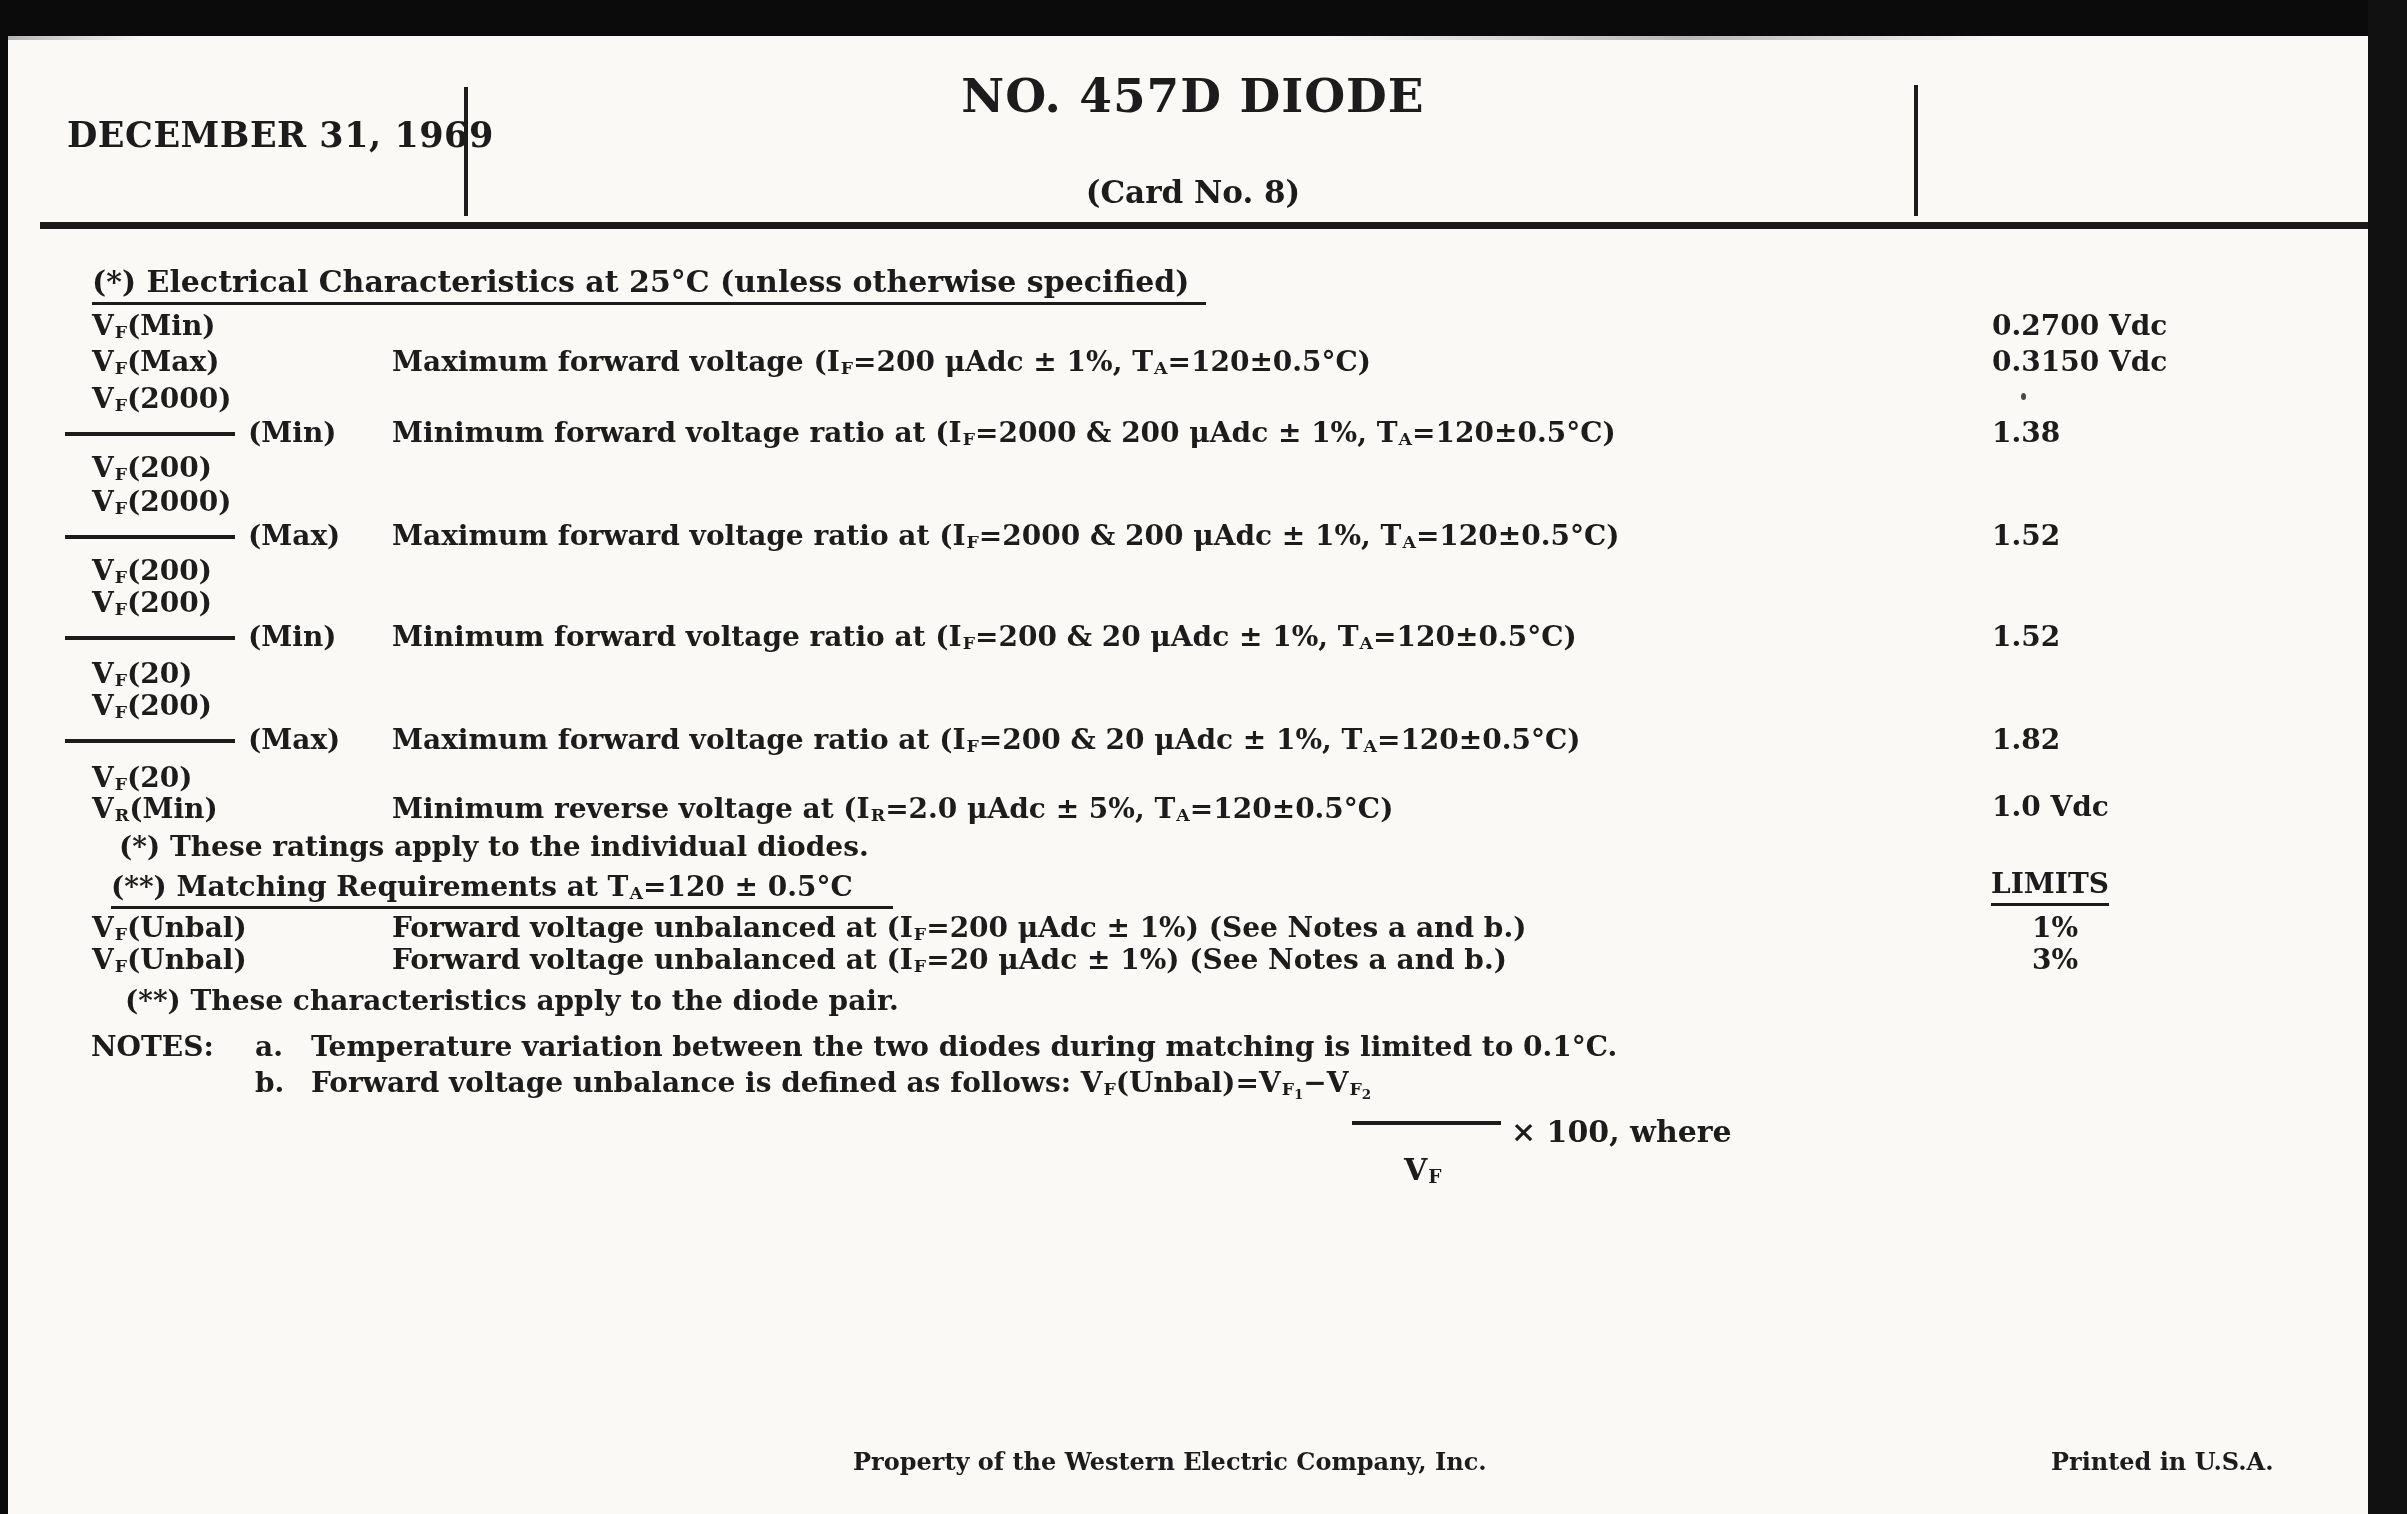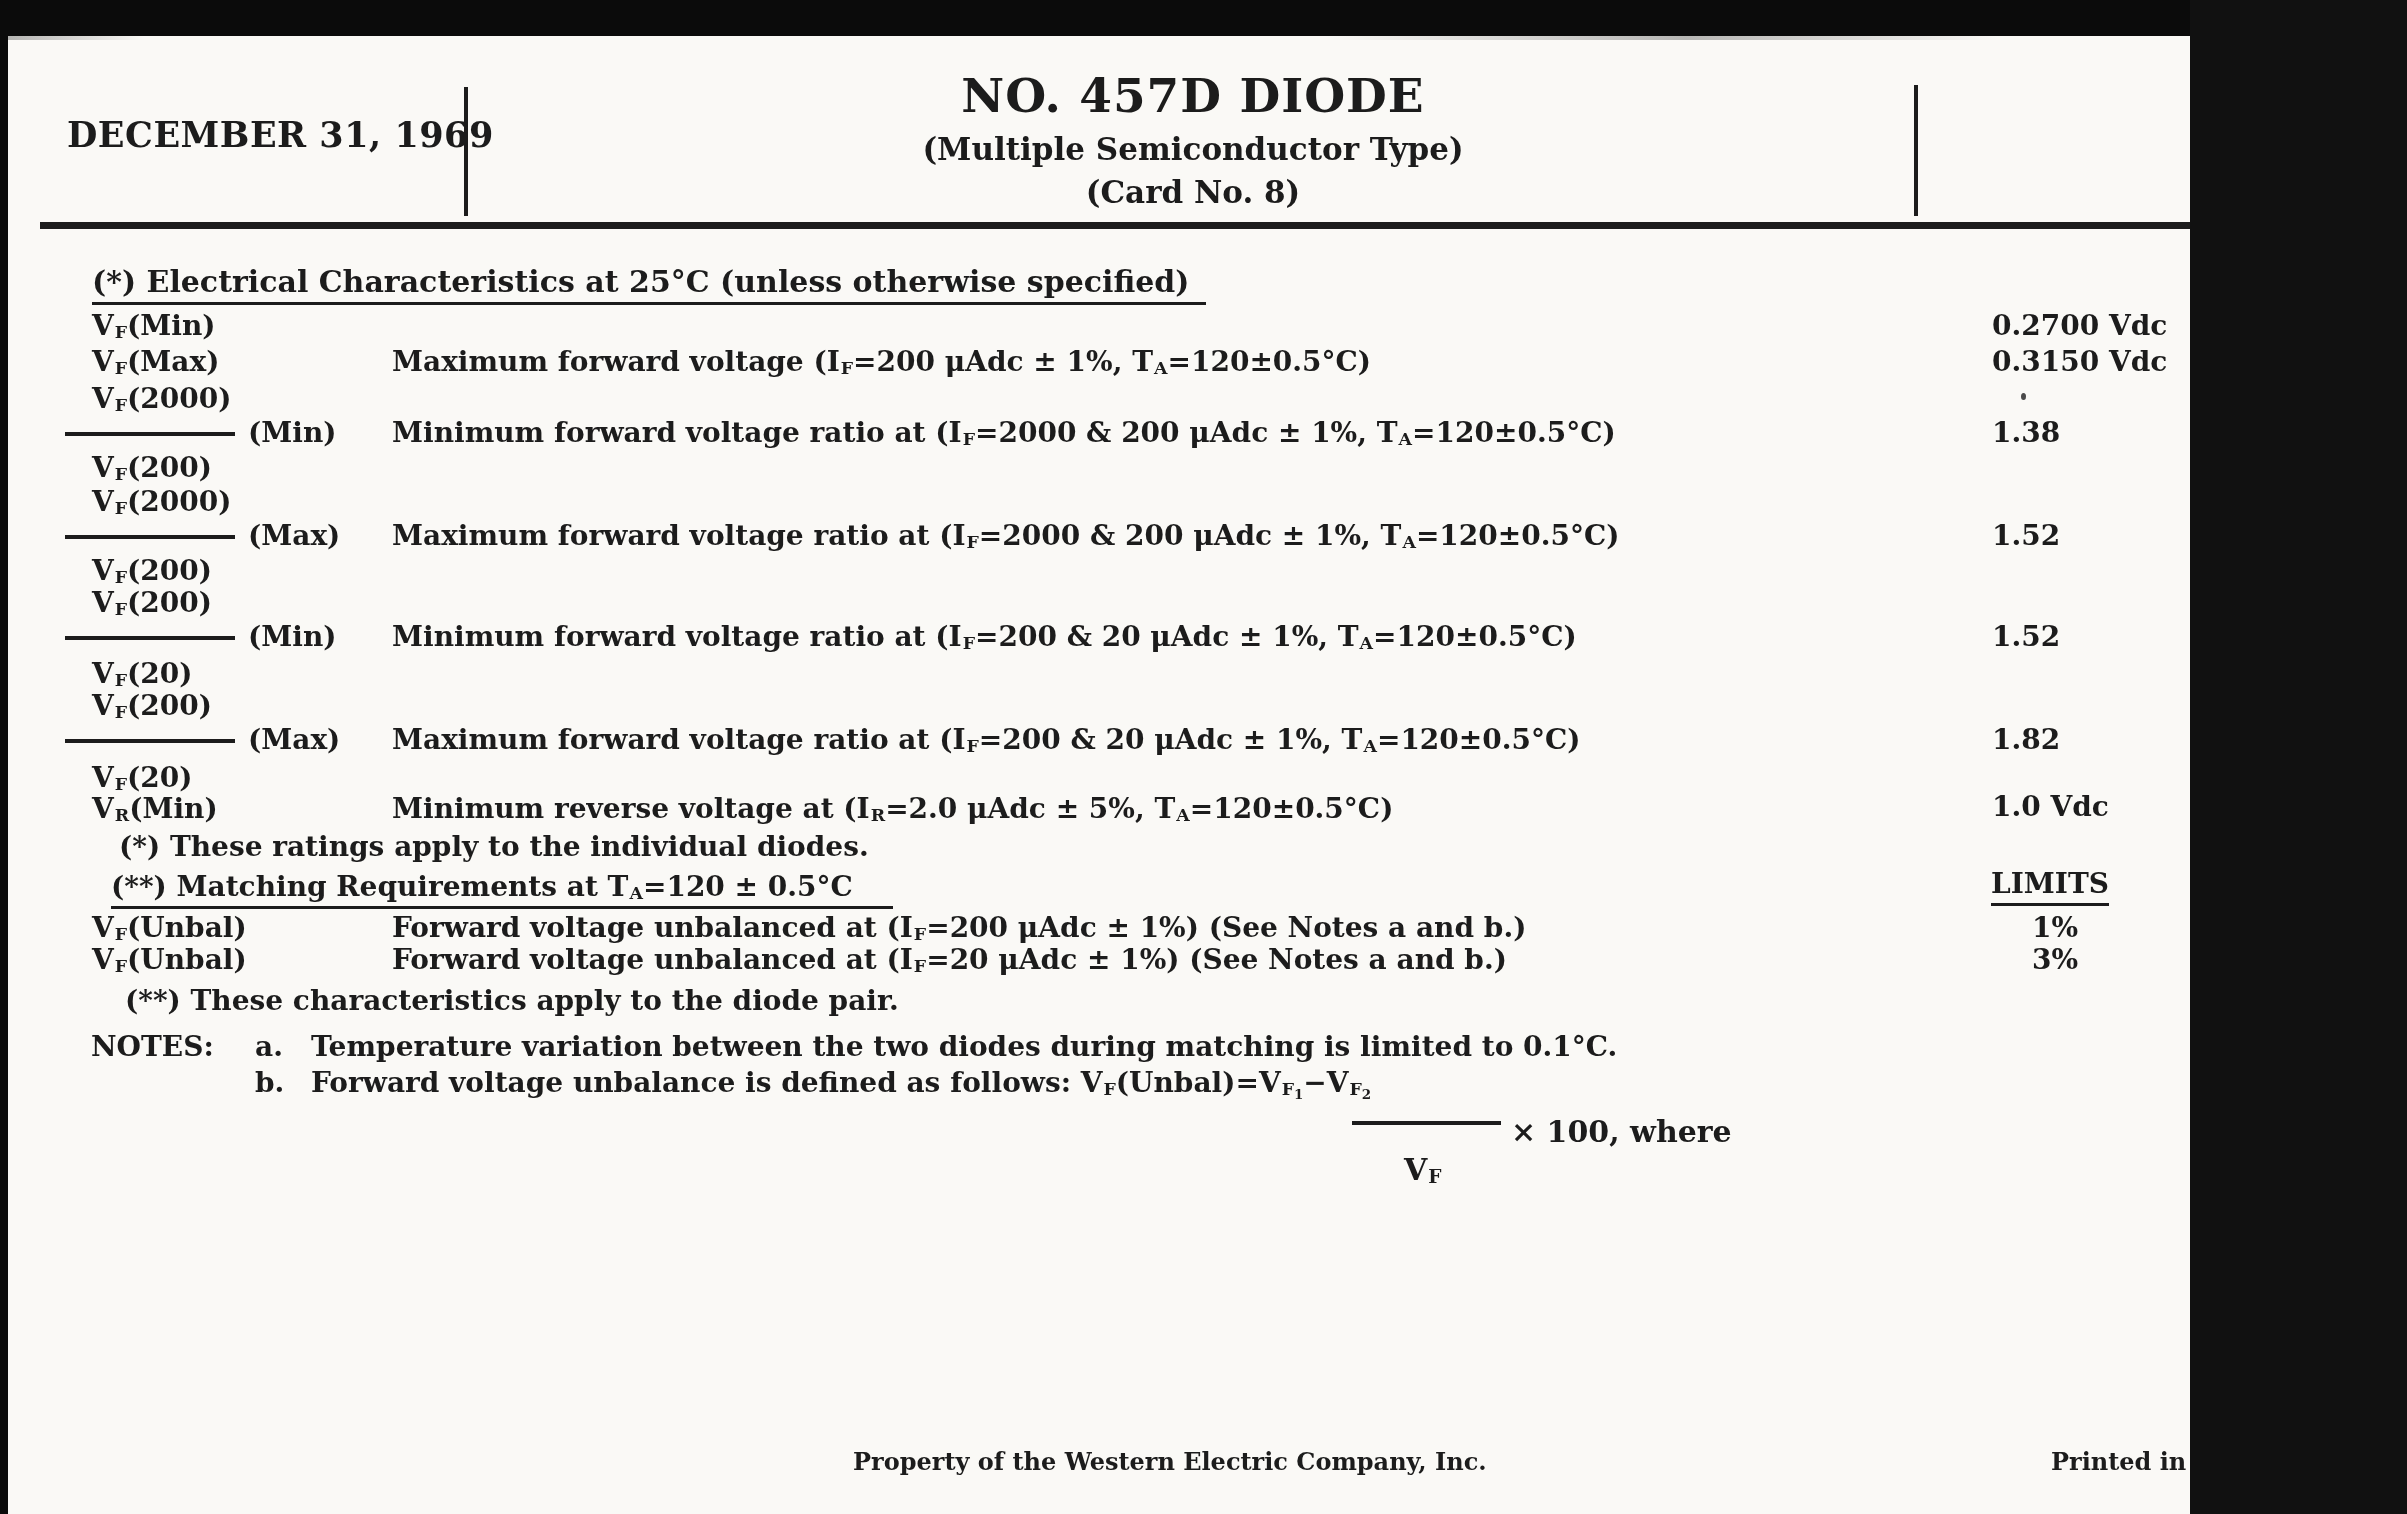--- a/index.html
+++ b/index.html
@@ -1,18 +1,18 @@
 <!DOCTYPE html>
 <html><head>
 <meta charset="utf-8">
 <style>
   html,body{margin:0;padding:0;background:#111;}
   .page{
     position:relative;
-    width:2190px;height:1515px;
+    width:2368px;height:1515px;
     background:#faf9f6;
     overflow:hidden;
     font-family:"DejaVu Serif","Liberation Serif",serif;
     font-weight:bold;
     color:#1c1c1c;
   }
   .band-top{position:absolute;left:0;top:0;width:2408px;height:36px;background:#0b0b0b;}
   .band-top:after{content:"";position:absolute;left:0;top:36px;width:100%;height:4px;
     background:linear-gradient(90deg,#2a2a2a 0%,#faf9f6 6%,#faf9f6 55%,#3a3a3a 70%,#faf9f6 83%,#faf9f6 100%);opacity:.35;}
   .edge-left{position:absolute;left:0;top:0;width:8px;height:1515px;background:#0b0b0b;}
@@ -39,21 +39,20 @@
 
 <div class="page">
 
   <div class="band-top"></div>
   <div class="edge-left"></div>
   <div class="edge-right"></div>
 
   <div class="t date" style="left:67px;top:115px">DECEMBER 31, 1969</div>
   <div class="vline" style="left:464px;top:87px;height:129px"></div>
   <div class="t title">NO. 457D DIODE</div>
-  <div class="t subtitle">(Multiple Semiconductor Type)</div>
   <div class="t card-no">(Card No. 8)</div>
   <div class="vline" style="left:1914px;top:85px;height:131px"></div>
   <div class="hrule"></div>
 
   <div class="t" style="left:92px;top:265px;font-size:30px"><span class="underlined sec-head">(*) Electrical Characteristics at 25°C (unless otherwise specified)</span></div>
 
   <div class="t" style="left:92px;top:310px"><span>V</span><sub>F</sub><span>(Min)</span></div>
   <div class="t" style="left:1992px;top:310px">0.2700 Vdc</div>
 
   <div class="t" style="left:92px;top:346px"><span>V</span><sub>F</sub><span>(Max)</span></div>

